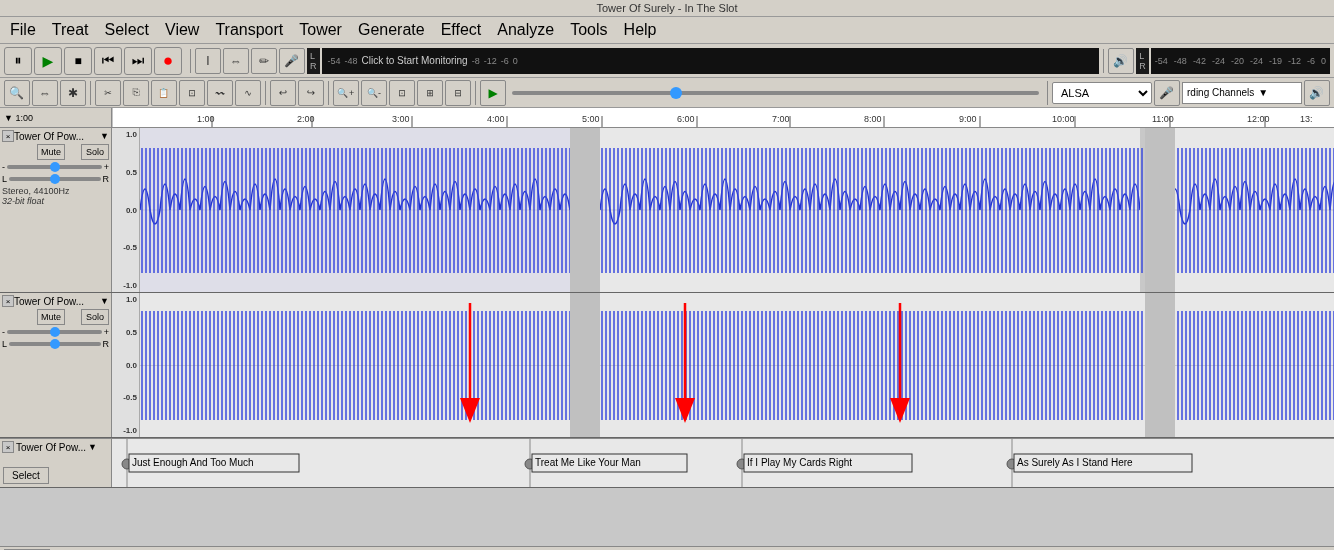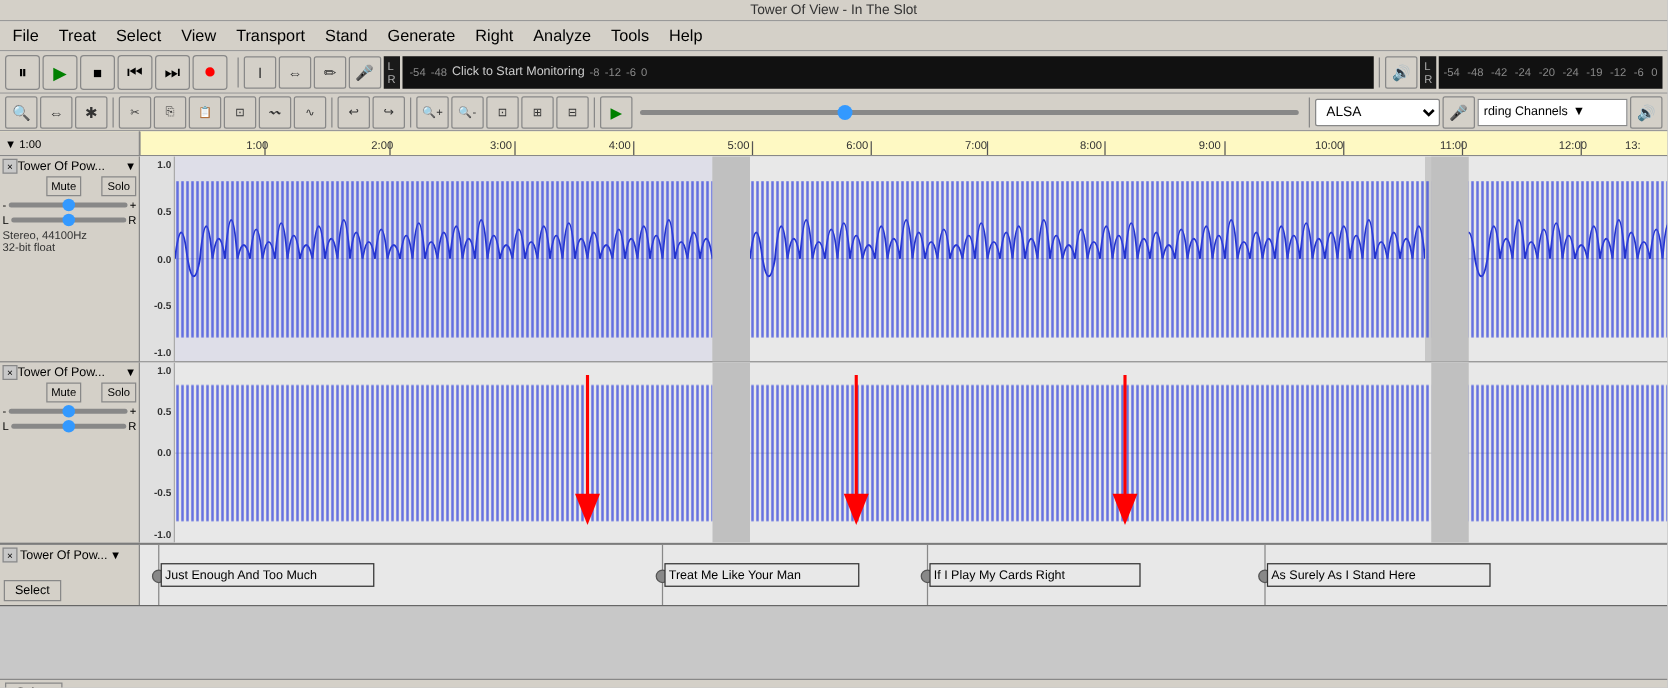--- a/index.html
+++ b/index.html
@@ -24,21 +24,21 @@
     }
 
     
     #menu-bar {
       background: #d4d0c8;
       display: flex;
       align-items: center;
       padding: 2px 4px;
       gap: 4px;
       border-bottom: 1px solid #999;
-      font-size: 13px;
+      font-size: 16px;
       color: #000;
     }
     .menu-item {
       padding: 2px 6px;
       cursor: pointer;
     }
 
     .toolbar-btn {
       width: 26px;
       height: 26px;
@@ -242,32 +242,32 @@
       align-items: center;
       padding: 2px 4px;
       gap: 2px;
       height: 30px;
     }
   </style>
 </head>
 <body>
 
 <div id="title-bar">
-  <span>Tower Of View - In The Slot</span>
+  <span>Tower Of Surely - In The Slot</span>
 </div>
 
 <div id="menu-bar">
   <span class="menu-item">File</span>
   <span class="menu-item">Treat</span>
   <span class="menu-item">Select</span>
   <span class="menu-item">View</span>
   <span class="menu-item">Transport</span>
-  <span class="menu-item">Stand</span>
+  <span class="menu-item">Tower</span>
   <span class="menu-item">Generate</span>
-  <span class="menu-item">Right</span>
+  <span class="menu-item">Effect</span>
   <span class="menu-item">Analyze</span>
   <span class="menu-item">Tools</span>
   <span class="menu-item">Help</span>
 </div>
 
 <div id="toolbar-top">
 
   <div id="transport-controls">
     <button class="transport-btn">⏸</button>
     <button class="transport-btn play" style="color:green;">▶</button>
@@ -364,21 +364,21 @@
   <button class="toolbar-btn">🎤</button>
 
   <div style="background:white;border:1px solid #888;padding:1px 4px;font-size:10px;height:22px;display:flex;align-items:center;min-width:120px;">
     <span>rding Channels</span>
     <span style="margin-left:4px;">▼</span>
   </div>
 
   <button class="toolbar-btn">🔊</button>
 </div>
 
-<div style="display:flex;height:20px;border-bottom:1px solid #888;background:#fef9c3;">
+<div style="display:flex;height:20px;border-bottom:1px solid #888;background:#ffffff;">
   <div style="width:112px;min-width:112px;border-right:1px solid #888;background:#d4d0c8;">
     <div style="display:flex;align-items:center;height:100%;padding-left:4px;font-size:9px;">▼ 1:00</div>
   </div>
   <div style="flex:1;position:relative;overflow:hidden;">
     <svg width="100%" height="20">
 
       <line x1="0" y1="0" x2="0" y2="20" stroke="#888" stroke-width="1"></line>
 
       <text x="85" y="14" font-size="9" fill="#333">1:00</text>
       <line x1="100" y1="8" x2="100" y2="20" stroke="#555" stroke-width="1"></line>
@@ -434,21 +434,21 @@
 
       <div style="display:flex;align-items:center;gap:2px;margin-bottom:2px;">
         <span style="font-size:9px;">L</span>
         <div style="flex:1;height:4px;background:#888;border-radius:2px;position:relative;">
           <div style="width:10px;height:10px;background:#3399ff;border-radius:50%;position:absolute;top:-3px;left:45%;"></div>
         </div>
         <span style="font-size:9px;">R</span>
       </div>
       <div>
         <div style="font-size:9px;color:#333;">Stereo, 44100Hz</div>
-        <div style="font-size:9px;color:#333;">32-bit float</div>
+        <div style="font-size:9px;color:#333;font-style:italic;">32-bit float</div>
       </div>
     </div>
 
     <div class="track-waveform" style="position:relative;flex:1;background:#f0f0f0;">
 
       <div style="position:absolute;left:0;top:0;width:28px;height:100%;background:#e0e0e0;border-right:1px solid #aaa;z-index:2;display:flex;flex-direction:column;justify-content:space-between;align-items:flex-end;padding:2px 2px;font-size:8px;color:#333;">
         <span>1.0</span>
         <span>0.5</span>
         <span>0.0</span>
         <span>-0.5</span>

